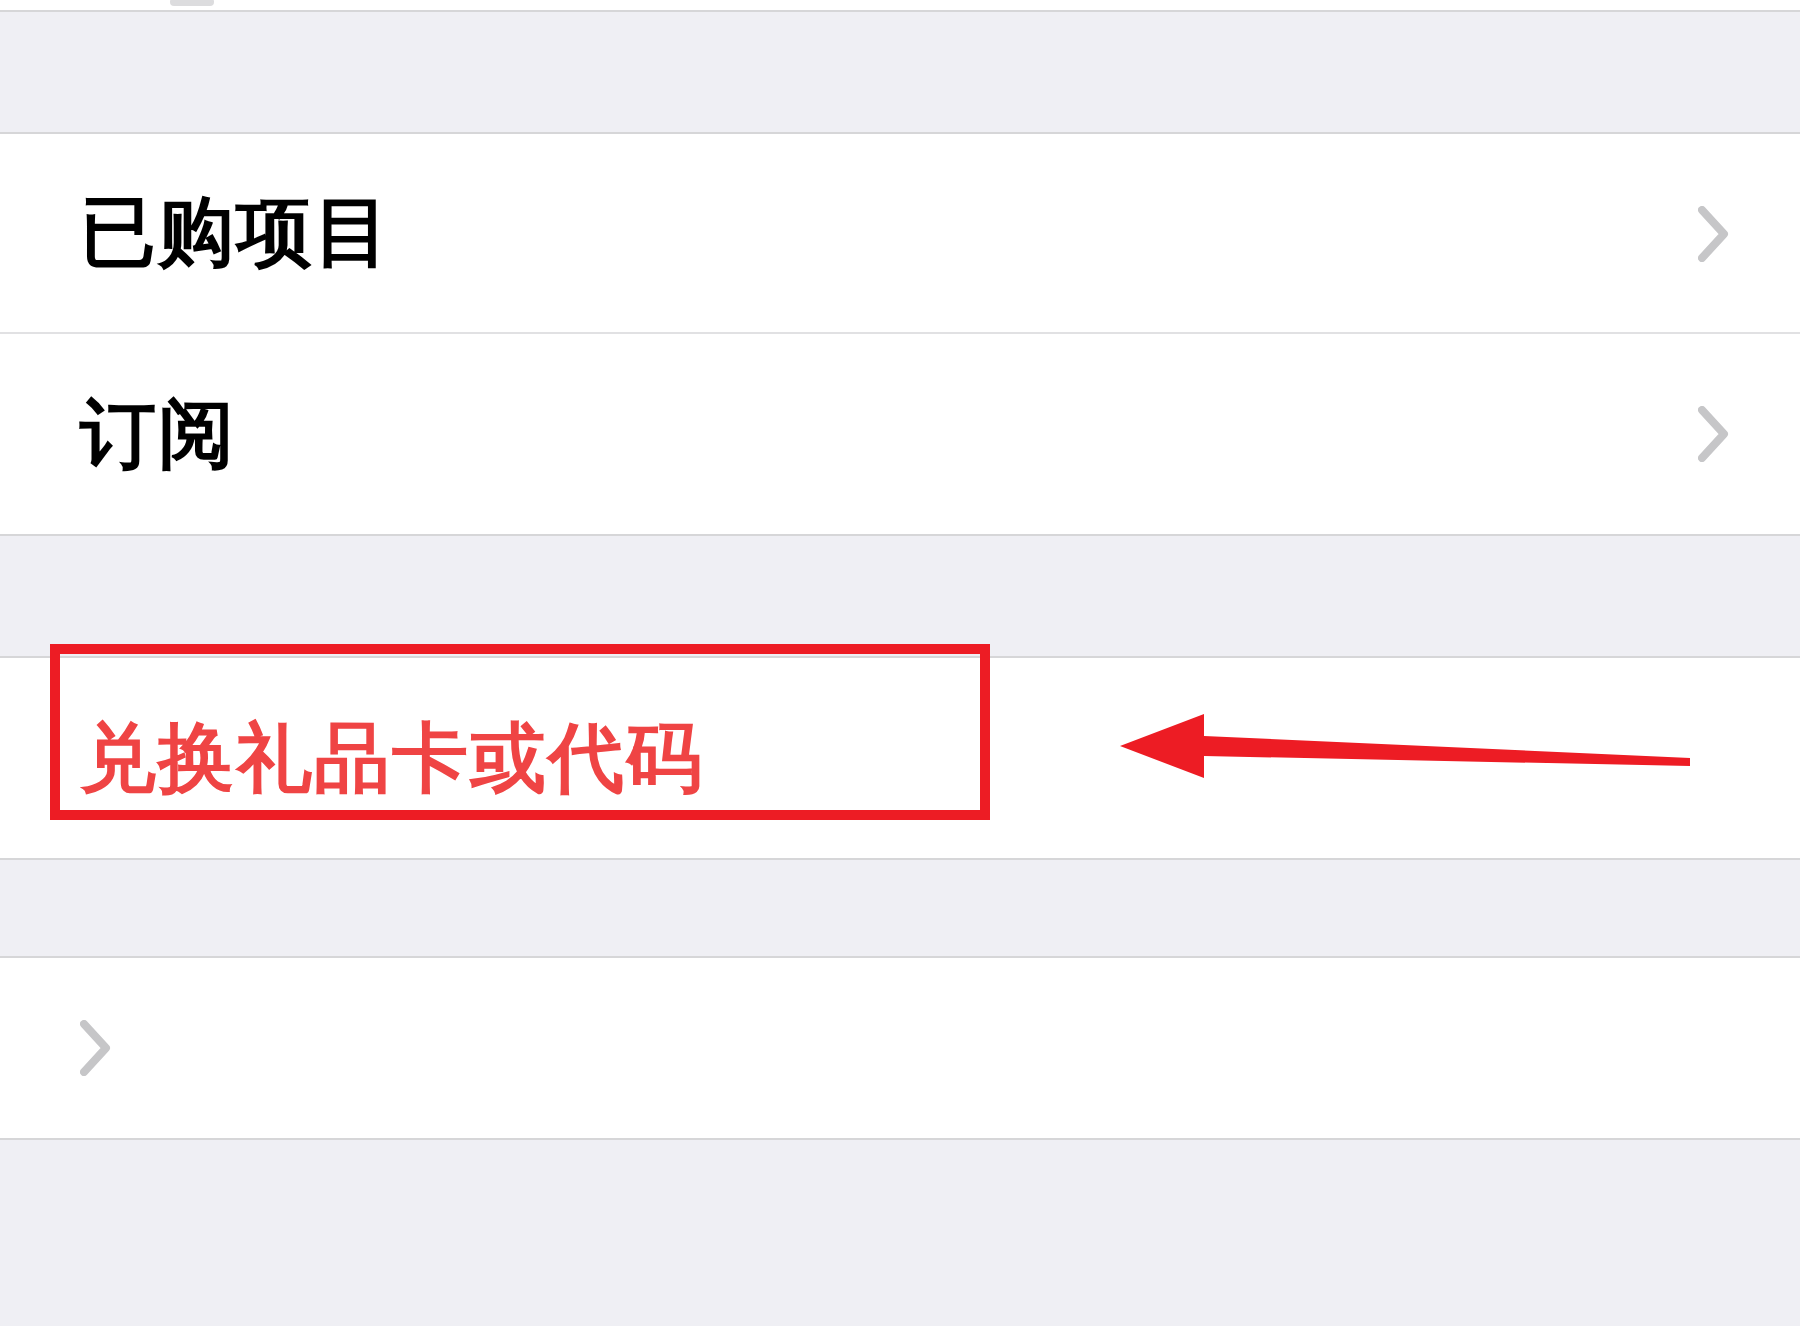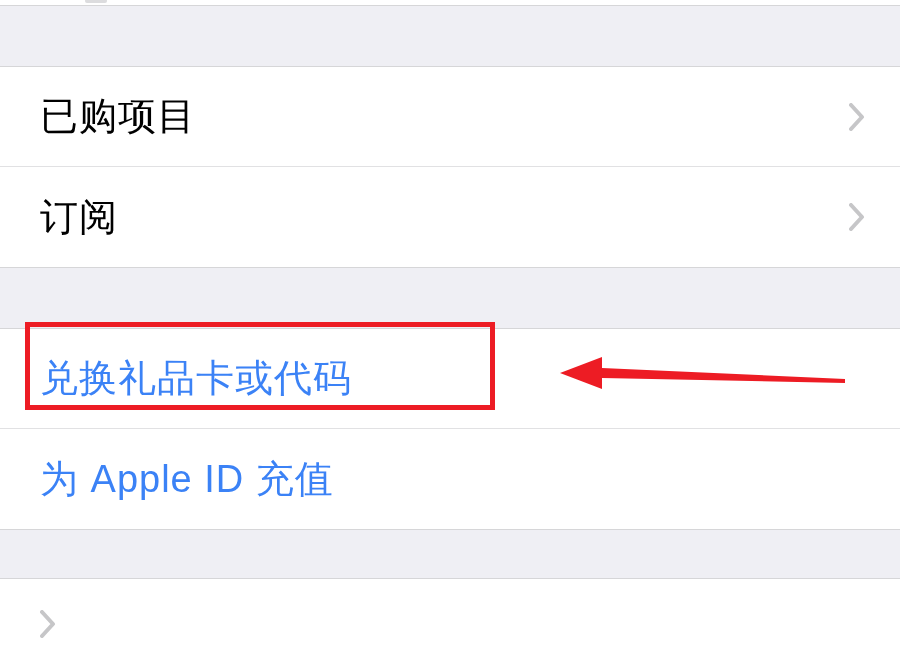--- a/index.html
+++ b/index.html
@@ -38,25 +38,25 @@
     .cell:last-child {
       border-bottom: none;
     }
     .group {
       border-top: 1px solid #d6d6d8;
       border-bottom: 1px solid #d6d6d8;
     }
     .cell-label {
       font-size: 38px;
       color: #000000;
-      font-weight: 400;
+      font-weight: 700;
       letter-spacing: 1px;
     }
     .cell-label.link {
-      color: #3b82f6;
+      color: #ef4444;
     }
     .chevron {
       width: 16px;
       height: 28px;
       flex-shrink: 0;
     }
     .chevron svg {
       display: block;
     }
     .top-fragment {
@@ -121,23 +121,20 @@
     </span>
   </div>
 </div>
 
 <div class="group-spacer"></div>
 
 <div class="group group-top-border group-bottom-border">
   <div class="cell cell-inner-divider">
     <span class="cell-label link">兑换礼品卡或代码</span>
   </div>
-  <div class="cell" style="border-bottom:none;">
-    <span class="cell-label link">为 Apple ID 充值</span>
-  </div>
 </div>
 
 <div class="group-spacer-small"></div>
 
 <div class="group group-top-border">
   <div class="cell" style="border-bottom:none; height:90px;">
     <span class="chevron">
       <svg width="16" height="28" viewBox="0 0 16 28">
           <path d="M2 2 L13 14 L2 26" stroke="#c6c6c8" stroke-width="4" fill="none" stroke-linecap="round" stroke-linejoin="round"></path>
         </svg>

